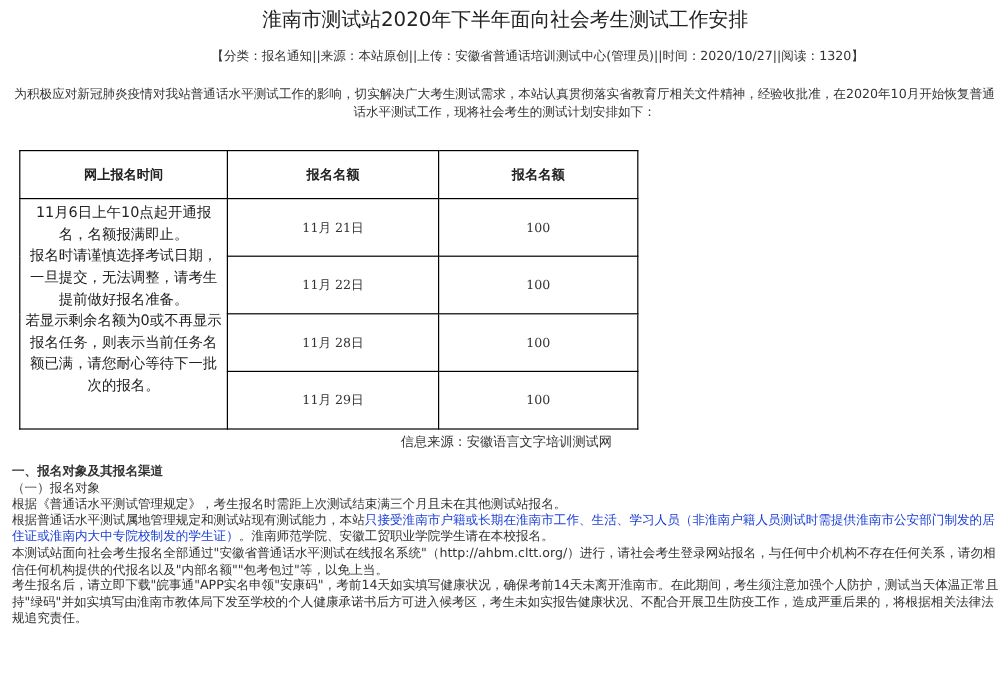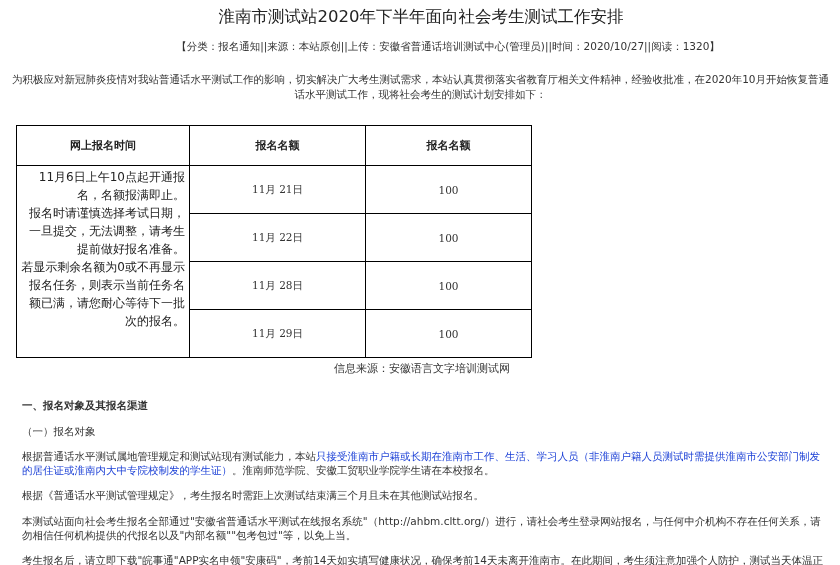--- a/index.html
+++ b/index.html
@@ -30,31 +30,31 @@
     border: 1px solid #000000;
     text-align: center; vertical-align: middle;
   }
   table.sched th {
     height: 37px; font-weight: bold; font-size: 11px; color: #222;
   }
   table.sched th.c1 { width: 170px; }
   table.sched th.c2 { width: 173px; }
   table.sched td.date, table.sched td.quota { height: 45px; font-family: "DejaVu Serif", serif; font-size: 10.5px; color: #333; }
   table.sched td.note {
-    text-align: right; vertical-align: top;
+    text-align: center; vertical-align: top;
     font-size: 12px; line-height: 18px; padding: 2px 4px 0 4px; color: #222;
   }
   .source {
     position: absolute; left: 334px; top: 361px; font-size: 11px; color: #333;
   }
   .section {
     position: absolute; left: 10px; top: 387px; width: 825px;
     font-size: 10.5px; line-height: 13.6px; color: #333;
   }
-  .section p { margin: 12px; }
+  .section p { margin: 0; }
   .h1 { font-weight: bold; }
   .sub { padding-left: 0; }
   .blue { color: #1a3fd6; }
 </style>
 </head>
 <body>
 
 <div class="title">淮南市测试站2020年下半年面向社会考生测试工作安排</div>
 <div class="meta">【分类：报名通知||来源：本站原创||上传：安徽省普通话培训测试中心(管理员)||时间：2020/10/27||阅读：1320】</div>
 <div class="intro">为积极应对新冠肺炎疫情对我站普通话水平测试工作的影响，切实解决广大考生测试需求，本站认真贯彻落实省教育厅相关文件精神，经验收批准，在2020年10月开始恢复普通话水平测试工作，现将社会考生的测试计划安排如下：</div>
@@ -92,17 +92,17 @@
       <td class="quota">100</td>
     </tr>
   </tbody>
 </table>
 
 <div class="source">信息来源：安徽语言文字培训测试网</div>
 
 <div class="section">
   <p class="h1">一、报名对象及其报名渠道</p>
   <p class="sub">（一）报名对象</p>
+  <p>根据《普通话水平测试管理规定》，考生报名时需距上次测试结束满三个月且未在其他测试站报名。</p>
   <p><span>根据普通话水平测试属地管理规定和测试站现有测试能力，本站</span><span class="blue">只接受淮南市户籍或长期在淮南市工作、生活、学习人员（非淮南户籍人员测试时需提供淮南市公安部门制发的居住证或淮南内大中专院校制发的学生证）</span><span>。淮南师范学院、安徽工贸职业学院学生请在本校报名。</span></p>
-  <p>根据《普通话水平测试管理规定》，考生报名时需距上次测试结束满三个月且未在其他测试站报名。</p>
   <p>本测试站面向社会考生报名全部通过"安徽省普通话水平测试在线报名系统"（http://ahbm.cltt.org/）进行，请社会考生登录网站报名，与任何中介机构不存在任何关系，请勿相信任何机构提供的代报名以及"内部名额""包考包过"等，以免上当。</p>
   <p>考生报名后，请立即下载"皖事通"APP实名申领"安康码"，考前14天如实填写健康状况，确保考前14天未离开淮南市。在此期间，考生须注意加强个人防护，测试当天体温正常且持"绿码"并如实填写由淮南市教体局下发至学校的个人健康承诺书后方可进入候考区，考生未如实报告健康状况、不配合开展卫生防疫工作，造成严重后果的，将根据相关法律法规追究责任。</p>
 </div>
 
 </body></html>

